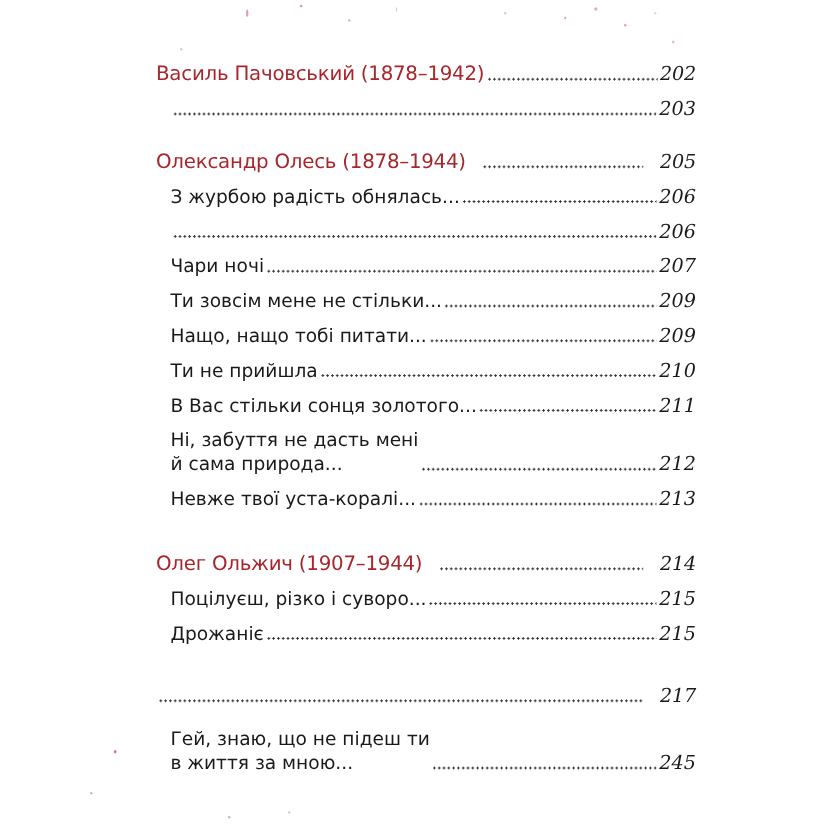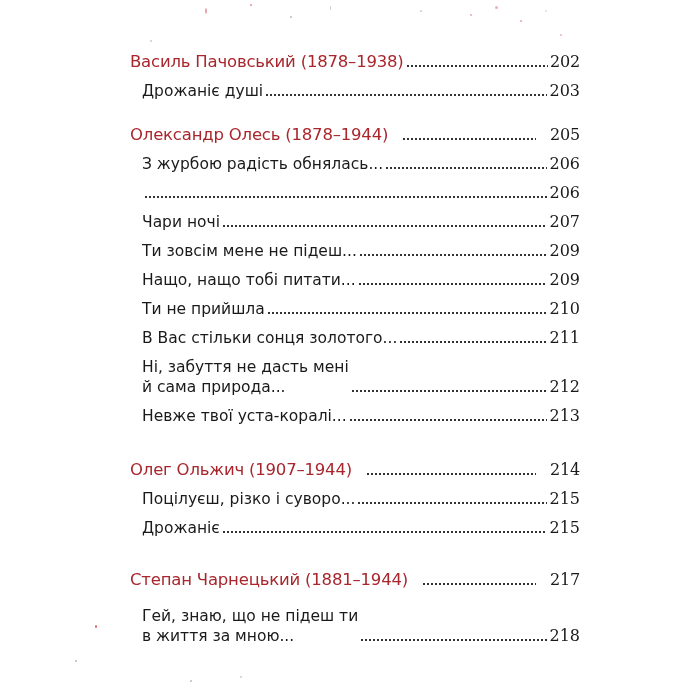--- a/index.html
+++ b/index.html
@@ -45,20 +45,21 @@
       background-image: radial-gradient(circle, #333 0.9px, transparent 1.1px);
       background-size: 4px 4px;
       background-repeat: repeat-x;
       background-position: left bottom;
     }
     .entry .page-num {
       flex: 0 0 auto;
       font-family: "DejaVu Serif", serif;
       font-size: 16px;
       color: #1a1a1a;
+      font-style: italic;
     }
     .author {
       color: #a8262c;
       font-family: "DejaVu Sans", sans-serif;
       font-size: 16.5px;
       letter-spacing: -0.2px;
       margin-top: 0;
     }
     .author .label {
       color: #a8262c;
@@ -106,26 +107,25 @@
   <div class="speck" style="left:150px;top:40px;width:2px;height:2px;background:#ccc;"></div>
   <div class="speck" style="left:75px;top:660px;width:2px;height:2px;background:#bbb;"></div>
   <div class="speck" style="left:95px;top:625px;width:2px;height:3px;background:#d66;"></div>
   <div class="speck" style="left:190px;top:680px;width:2px;height:2px;background:#bbb;"></div>
   <div class="speck" style="left:240px;top:676px;width:2px;height:2px;background:#ccc;"></div>
 
   <div class="toc">
 
     <div class="group">
       <div class="entry author">
-        <span class="label">Василь Пачовський (1878–1938)</span>
+        <span class="label">Василь Пачовський (1878–1942)</span>
         <span class="leader"></span>
         <span class="page-num">202</span>
       </div>
       <div class="entry poem">
-        <span class="label">Дрожаніє душі</span>
         <span class="leader"></span>
         <span class="page-num">203</span>
       </div>
     </div>
 
     <div class="group" style="margin-top:24px;">
       <div class="entry author">
         <span class="label">Олександр Олесь (1878–1944)</span>
         <span class="leader"></span>
         <span class="page-num">205</span>
@@ -138,21 +138,21 @@
       <div class="entry poem">
         <span class="leader"></span>
         <span class="page-num">206</span>
       </div>
       <div class="entry poem">
         <span class="label">Чари ночі</span>
         <span class="leader"></span>
         <span class="page-num">207</span>
       </div>
       <div class="entry poem">
-        <span class="label">Ти зовсім мене не підеш...</span>
+        <span class="label">Ти зовсім мене не стільки...</span>
         <span class="leader"></span>
         <span class="page-num">209</span>
       </div>
       <div class="entry poem">
         <span class="label">Нащо, нащо тобі питати...</span>
         <span class="leader"></span>
         <span class="page-num">209</span>
       </div>
       <div class="entry poem">
         <span class="label">Ти не прийшла</span>
@@ -192,28 +192,27 @@
       </div>
       <div class="entry poem">
         <span class="label">Дрожаніє</span>
         <span class="leader"></span>
         <span class="page-num">215</span>
       </div>
     </div>
 
     <div class="group" style="margin-top:32px;">
       <div class="entry author">
-        <span class="label">Степан Чарнецький (1881–1944)</span>
         <span class="leader"></span>
         <span class="page-num">217</span>
       </div>
       <div class="entry poem multiline" style="margin-top:16px;">
         <span class="label">
           <span>Гей, знаю, що не підеш ти</span>
           <span>в життя за мною...</span>
         </span>
         <span class="leader"></span>
-        <span class="page-num">218</span>
+        <span class="page-num">245</span>
       </div>
     </div>
 
   </div>
 </div>
 
 </body></html>

